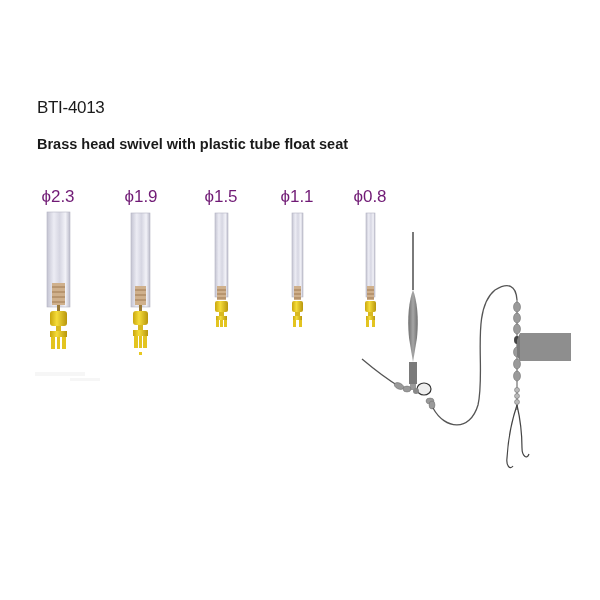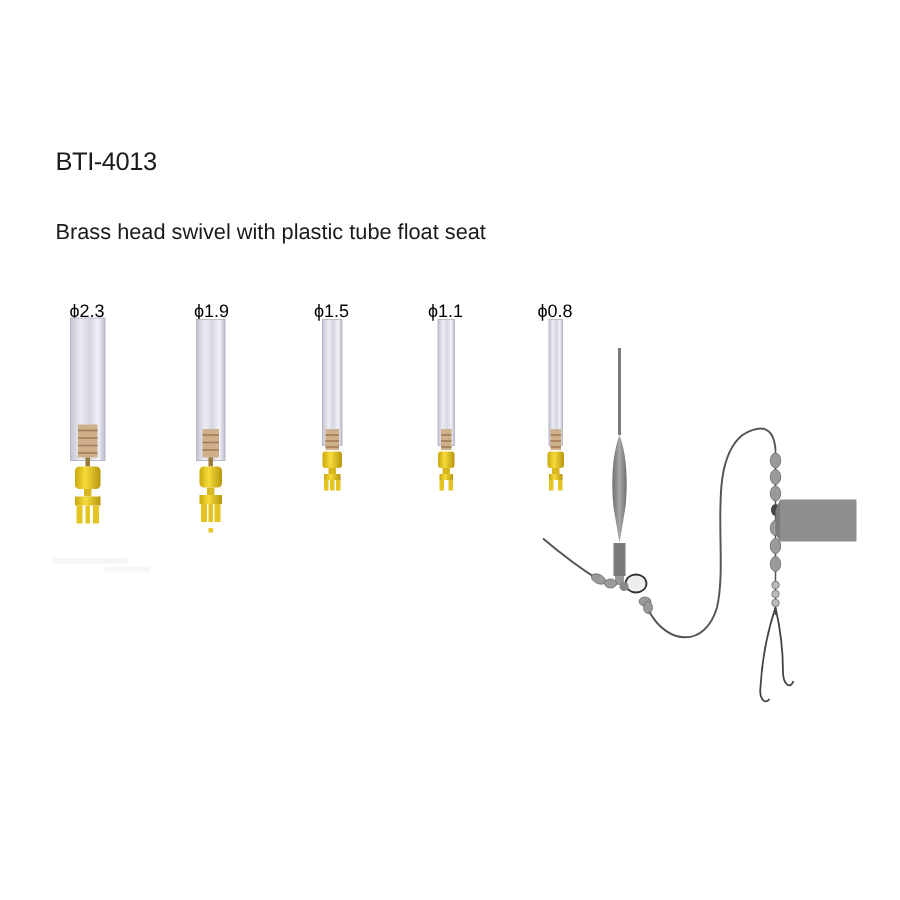--- a/index.html
+++ b/index.html
@@ -1,19 +1,19 @@
 <!DOCTYPE html>
 <html><head>
 <meta charset="utf-8">
 <style>
   html, body { margin:0; padding:0; background:#ffffff; }
   body { width:600px; height:600px; position:relative; overflow:hidden; font-family:"Liberation Sans", sans-serif; }
   .title { position:absolute; left:37px; top:98px; font-size:17px; color:#1a1a1a; letter-spacing:-0.3px; }
-  .subtitle { position:absolute; left:37px; top:147px; font-size:14.5px; font-weight:normal; color:#1a1a1a; }
-  .size-label { position:absolute; top:200px; font-size:12px; color:#000000; white-space:nowrap; transform:translateX(-50%); }
+  .subtitle { position:absolute; left:37px; top:136px; font-size:14.5px; font-weight:bold; color:#1a1a1a; }
+  .size-label { position:absolute; top:187px; font-size:17px; color:#701a75; white-space:nowrap; transform:translateX(-50%); }
   .diagram { position:absolute; left:0; top:0; width:600px; height:600px; }
 </style>
 </head>
 <body>
 
 <div class="title">BTI-4013</div>
 <div class="subtitle">Brass head swivel with plastic tube float seat</div>
 
 <div class="size-label" style="left:58px">ϕ2.3</div>
 <div class="size-label" style="left:141px">ϕ1.9</div>

